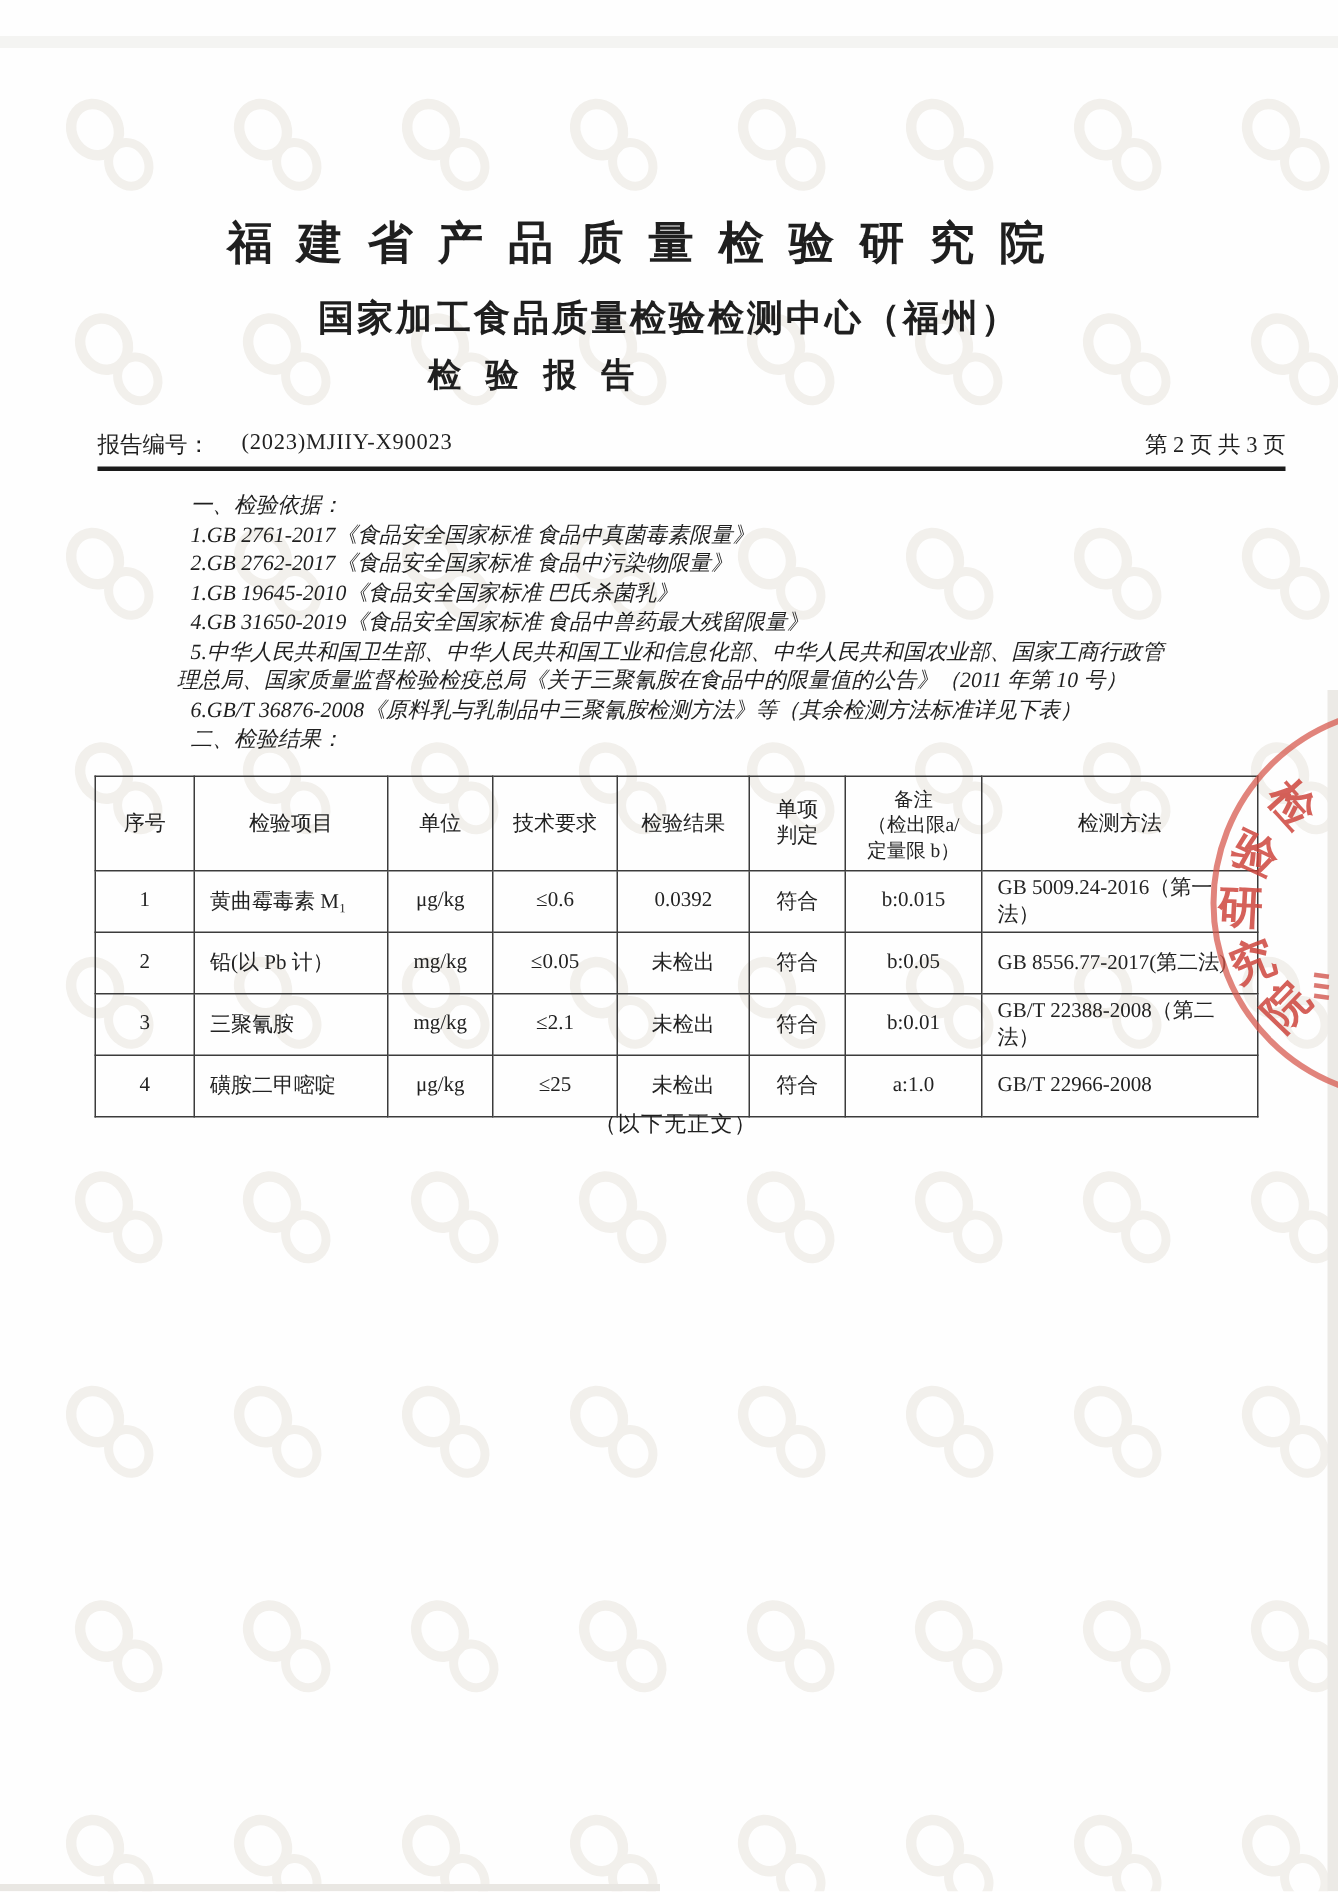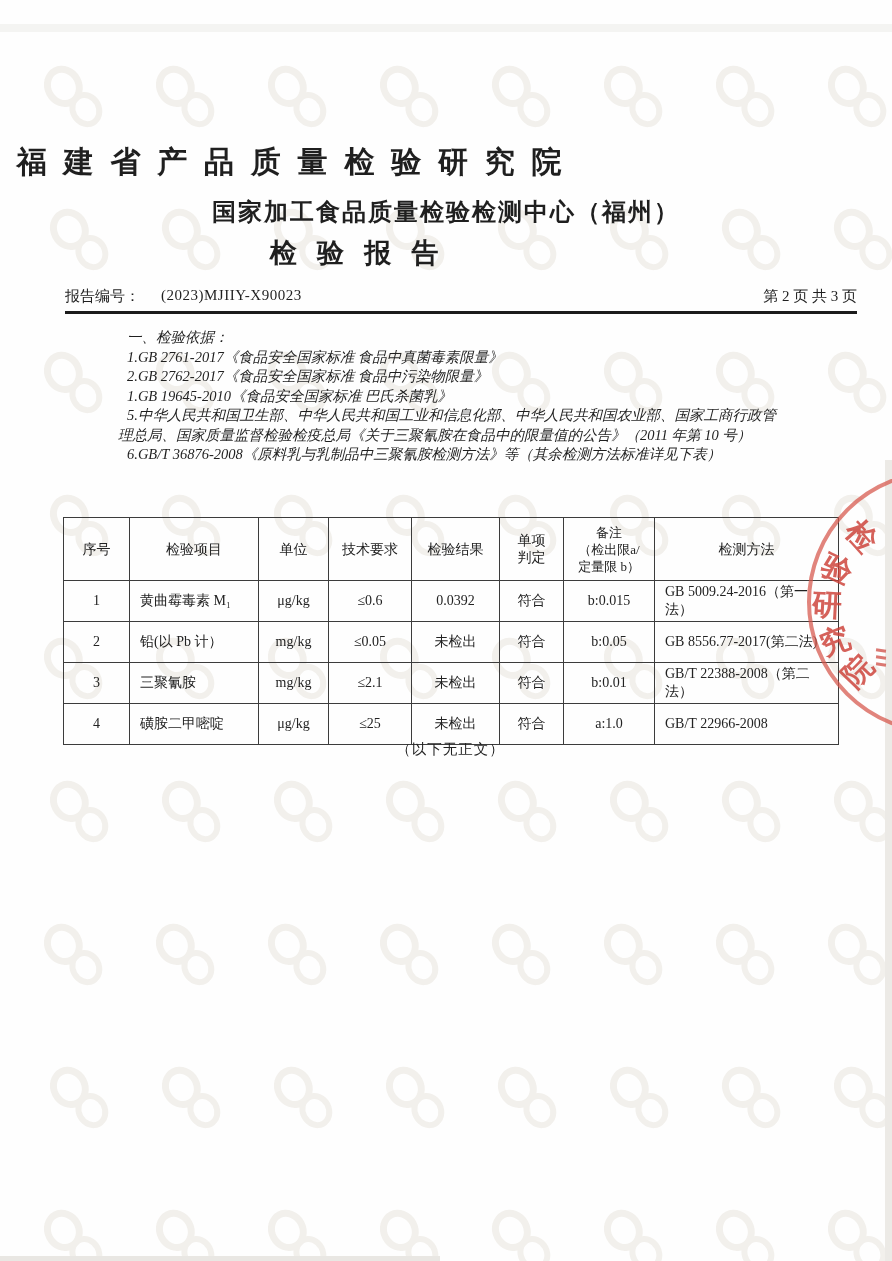--- a/index.html
+++ b/index.html
@@ -15,26 +15,26 @@
   .scan-band-top{position:absolute;left:0;top:24px;width:892px;height:8px;background:#f4f4f2;}
   .scan-strip-right{position:absolute;right:0;top:460px;width:7px;height:801px;background:#eceae6;}
   .scan-strip-bottom{position:absolute;left:0;bottom:0;width:440px;height:5px;background:#e9e7e3;}
   
   #wm-layer{position:absolute;inset:0;z-index:0;}
   .wm{position:absolute;width:40px;height:58px;transform:rotate(-28deg);}
   .wm::before{content:"";display:block;width:24px;height:28px;border:7px solid #f2f0ec;border-radius:50%;}
   .wm::after{content:"";display:block;width:20px;height:24px;border:6px solid #f2f0ec;border-radius:50%;margin:-8px 0 0 12px;}
   
   .content{position:absolute;inset:0;z-index:2;}
-  .t1{position:absolute;top:142px;left:0;width:848px;text-align:left;
+  .t1{position:absolute;top:142px;left:0;width:848px;text-align:center;
       font-size:30px;font-weight:bold;letter-spacing:0.56em;text-indent:0.56em;}
   .t2{position:absolute;top:196px;left:0;width:892px;text-align:center;
       font-size:24px;font-weight:bold;letter-spacing:2px;}
   .t3{position:absolute;top:235px;left:0;width:708px;text-align:center;
-      font-size:27px;font-weight:bold;letter-spacing:0.75em;text-indent:0.75em;}
+      font-size:22px;font-weight:bold;letter-spacing:0.75em;text-indent:0.75em;}
   
   .meta{position:absolute;top:287px;left:65px;width:792px;height:22px;font-size:15px;}
   .meta .label{position:absolute;left:0;top:0;}
   .meta .number{position:absolute;left:96px;top:0;letter-spacing:.5px;}
   .meta .continued{position:absolute;left:0;width:100%;text-align:center;top:0;letter-spacing:2px;}
   .meta .pageinfo{position:absolute;right:0;top:0;}
   .rule{position:absolute;top:311px;left:65px;width:792px;height:3px;background:#1b1b1b;}
   
   .body-text{position:absolute;top:328px;left:118px;width:660px;
       font-size:14.5px;line-height:19.5px;}
@@ -159,22 +159,24 @@
       <span class="number">(2023)MJIIY-X90023</span>
       <span class="pageinfo">第 2 页  共 3 页</span>
     </div>
     <div class="rule"></div>
 
     <div class="body-text">
       <p>一、检验依据：</p>
       <p>1.GB 2761-2017《食品安全国家标准 食品中真菌毒素限量》</p>
       <p>2.GB 2762-2017《食品安全国家标准 食品中污染物限量》</p>
       <p>1.GB 19645-2010《食品安全国家标准 巴氏杀菌乳》</p>
+      <p>4.GB 31650-2019《食品安全国家标准 食品中兽药最大残留限量》</p>
       <p>5.中华人民共和国卫生部、中华人民共和国工业和信息化部、中华人民共和国农业部、国家工商行政管理总局、国家质量监督检验检疫总局《关于三聚氰胺在食品中的限量值的公告》（2011 年第 10 号）</p>
       <p>6.GB/T 36876-2008《原料乳与乳制品中三聚氰胺检测方法》等（其余检测方法标准详见下表）</p>
+      <p>二、检验结果：</p>
     </div>
 
     <table class="results-table">
       <colgroup>
         <col style="width:66px">
           <col style="width:129px">
           <col style="width:70px">
           <col style="width:83px">
         <col style="width:88px">
           <col style="width:64px">

